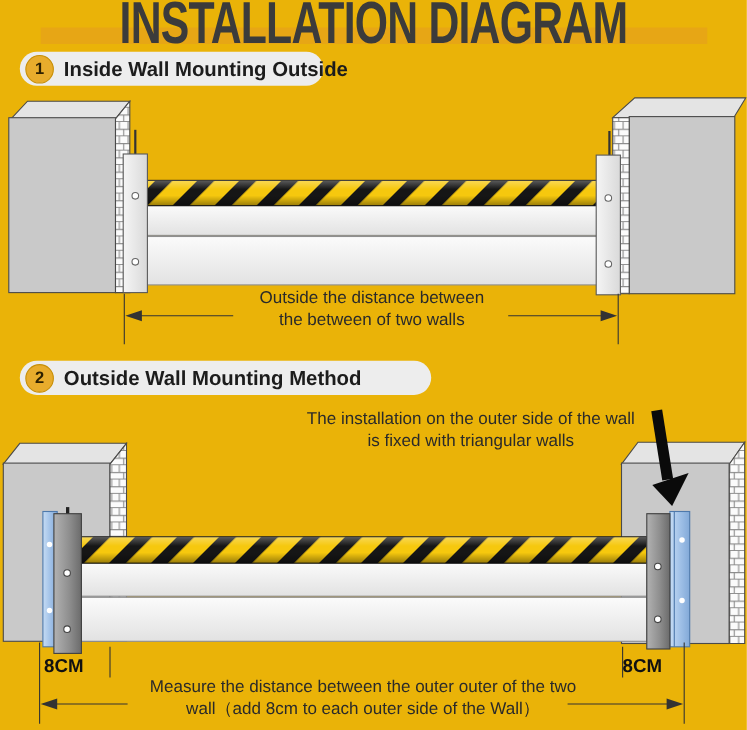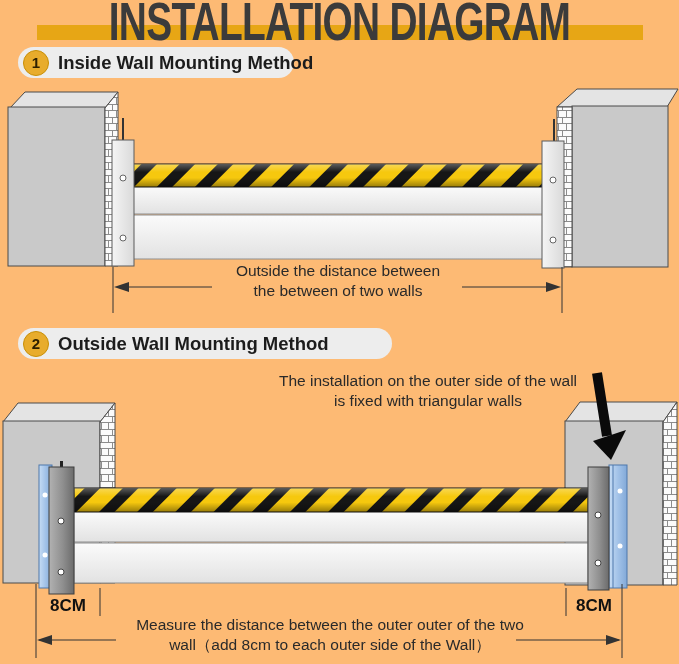--- a/index.html
+++ b/index.html
@@ -1,53 +1,53 @@
 <!DOCTYPE html>
 <html><head>
 <meta charset="utf-8">
 <style>
   html,body{margin:0;padding:0;background:#fff;}
-  .canvas{position:relative;width:679px;height:664px;background:#fdba74;overflow:hidden;
+  .canvas{position:relative;width:679px;height:664px;background:#eab308;overflow:hidden;
           font-family:"Liberation Sans", sans-serif;}
 
   
   .accent-bar{position:absolute;left:37px;top:25px;width:606px;height:15px;background:#E7A615;}
   .title-wrap{position:absolute;left:0;top:-6px;width:679px;text-align:center;white-space:nowrap;}
   .title-text{display:inline-block;font-size:54px;line-height:54px;font-weight:900;
               color:#3B3B3B;letter-spacing:-1px;transform:scaleX(0.72);transform-origin:center;}
 
   
   .pill{position:absolute;height:31px;border-radius:16px;background:#EDEDED;
         display:flex;align-items:center;}
   .pill-1{left:18px;top:47px;width:276px;}
   .pill-2{left:18px;top:328px;width:374px;}
   .badge{width:24px;height:24px;border-radius:50%;background:#E8AC2C;border:1px solid #C88F06;
          color:#2e2000;font-weight:bold;font-size:15px;display:flex;align-items:center;
          justify-content:center;margin-left:5px;flex:none;}
   .pill-label{font-size:18.5px;font-weight:bold;color:#1C1C1C;margin-left:9px;white-space:nowrap;}
 
   
   .note{position:absolute;font-size:15.5px;color:#2A2A2A;text-align:center;line-height:19px;white-space:nowrap;}
-  .cm{position:absolute;font-size:17px;font-weight:bold;color:#111;text-align:center;width:56px;}
+  .cm{position:absolute;font-size:17px;font-weight:bold;color:#111;text-align:left;width:56px;}
 
   svg.layer{position:absolute;left:0;top:0;}
 </style>
 </head>
 <body>
 
 <div class="canvas">
 
   <div class="accent-bar"></div>
   <div class="title-wrap">
     <span class="title-text">INSTALLATION DIAGRAM</span>
   </div>
 
   <div class="pill pill-1">
     <span class="badge">1</span>
-    <span class="pill-label">Inside Wall Mounting Method</span>
+    <span class="pill-label">Inside Wall Mounting Outside</span>
   </div>
   <div class="pill pill-2">
     <span class="badge">2</span>
     <span class="pill-label">Outside Wall Mounting Method</span>
   </div>
 
   <svg class="layer" width="679" height="664" viewBox="0 0 679 664">
     <defs>
       <linearGradient id="panelG" x1="0" y1="0" x2="0" y2="1">
         <stop offset="0" stop-color="#FBFBFB"></stop>

